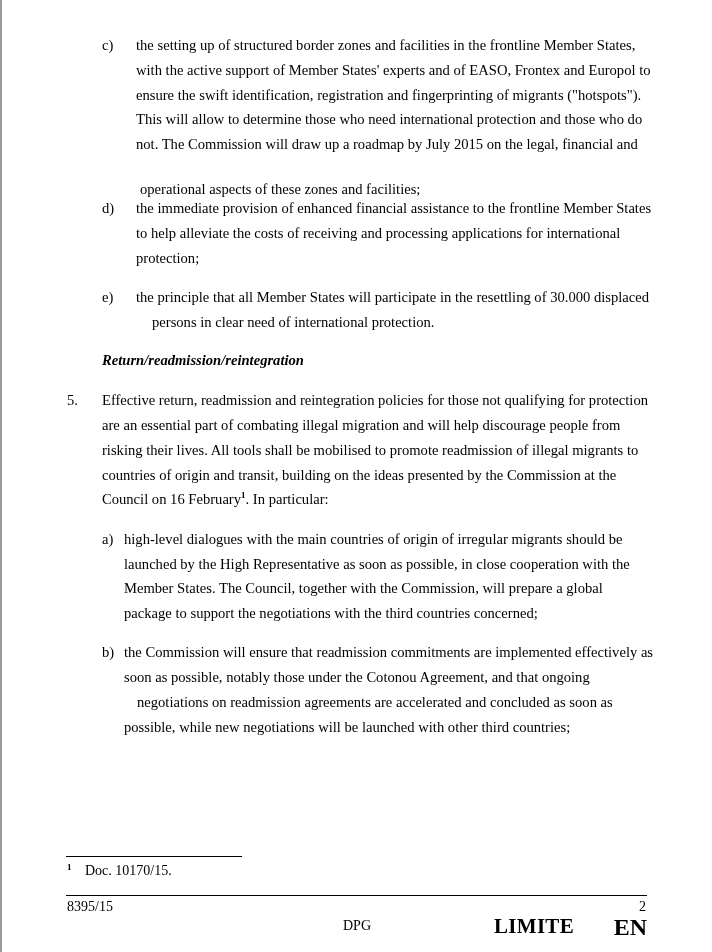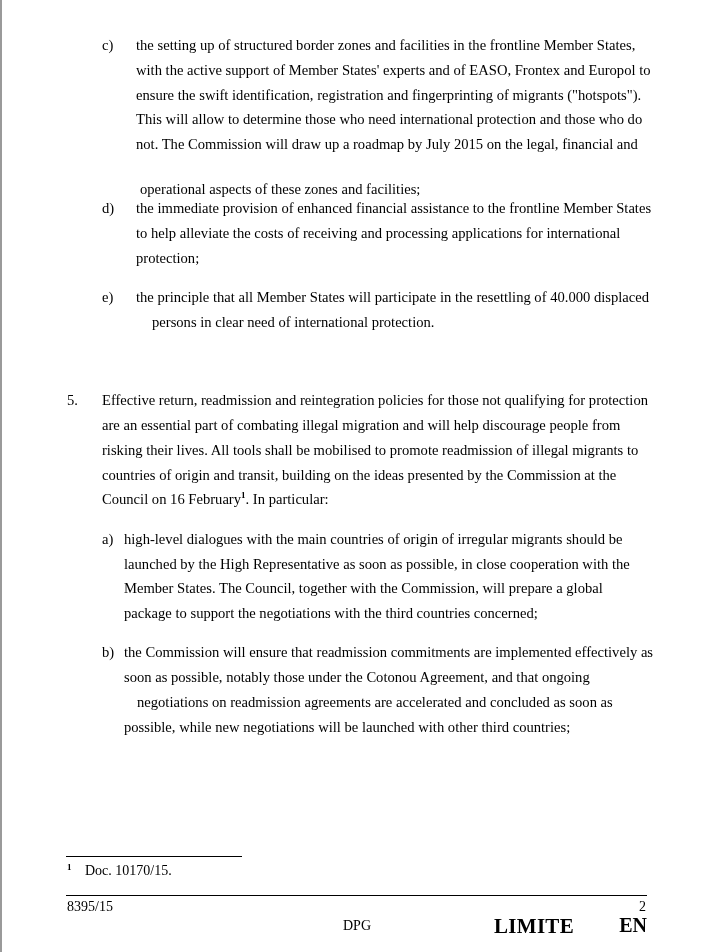--- a/index.html
+++ b/index.html
@@ -103,21 +103,21 @@
       top: 914px;
       font-size: 21px;
       font-weight: bold;
       letter-spacing: 0.3px;
       font-family: Liberation Serif, serif;
     }
     .footer-en {
       position: absolute;
       right: 65px;
       top: 914px;
-      font-size: 20px;
+      font-size: 24px;
       font-weight: bold;
     }
   </style>
 </head>
 <body>
 
 <div class="left-border"></div>
 
 <div class="page">
 
@@ -133,24 +133,25 @@
 
   <div>
     <span class="label" style="left:102px; top:199px;">d)</span>
     <span class="line" style="left:136px; top:199px;">the immediate provision of enhanced financial assistance to the frontline Member States</span>
     <span class="line" style="left:136px; top:224px;">to help alleviate the costs of receiving and processing applications for international</span>
     <span class="line" style="left:136px; top:249px;">protection;</span>
   </div>
 
   <div>
     <span class="label" style="left:102px; top:288px;">e)</span>
-    <span class="line" style="left:136px; top:288px;">the principle that all Member States will participate in the resettling of 40.000 displaced</span>
+    <span class="line" style="left:136px; top:288px;">the principle that all Member States will participate in the resettling of 30.000 displaced</span>
     <span class="line" style="left:152px; top:313px;">persons in clear need of international protection.</span>
   </div>
 
+  <div class="heading">Return/readmission/reintegration</div>
 
   <div>
     <span class="label" style="left:67px; top:391px;">5.</span>
     <span class="line" style="left:102px; top:391px;">Effective return, readmission and reintegration policies for those not qualifying for protection</span>
     <span class="line" style="left:102px; top:416px;">are an essential part of combating illegal migration and will help discourage people from</span>
     <span class="line" style="left:102px; top:441px;">risking their lives. All tools shall be mobilised to promote readmission of illegal migrants to</span>
     <span class="line" style="left:102px; top:466px;">countries of origin and transit, building on the ideas presented by the Commission at the</span>
     <span class="line" style="left:102px; top:490px;"><span>Council on 16 February</span><sup>1</sup><span>. In particular:</span></span>
   </div>
 

